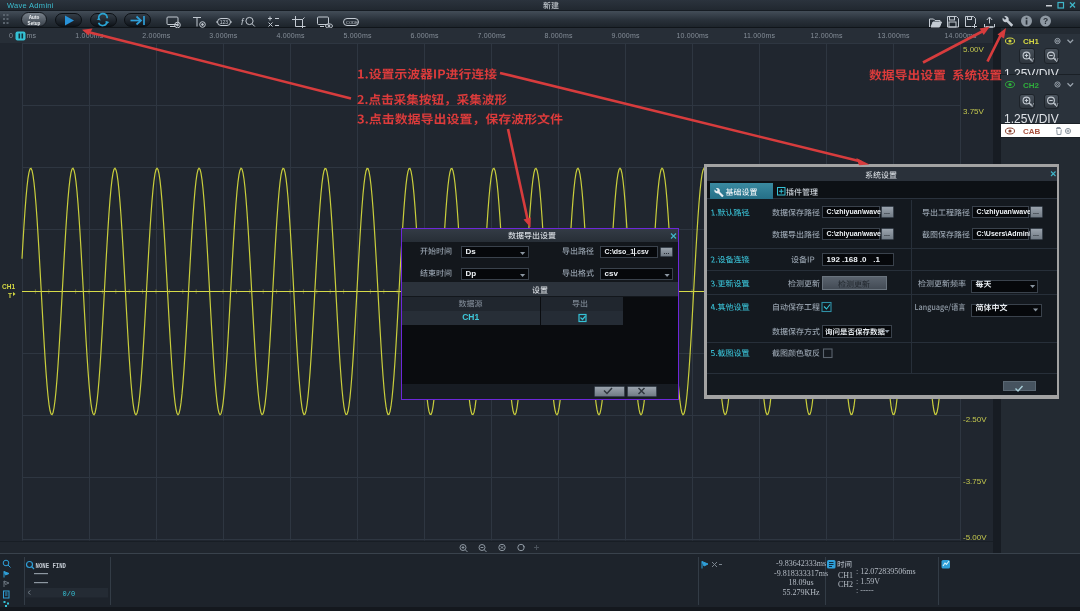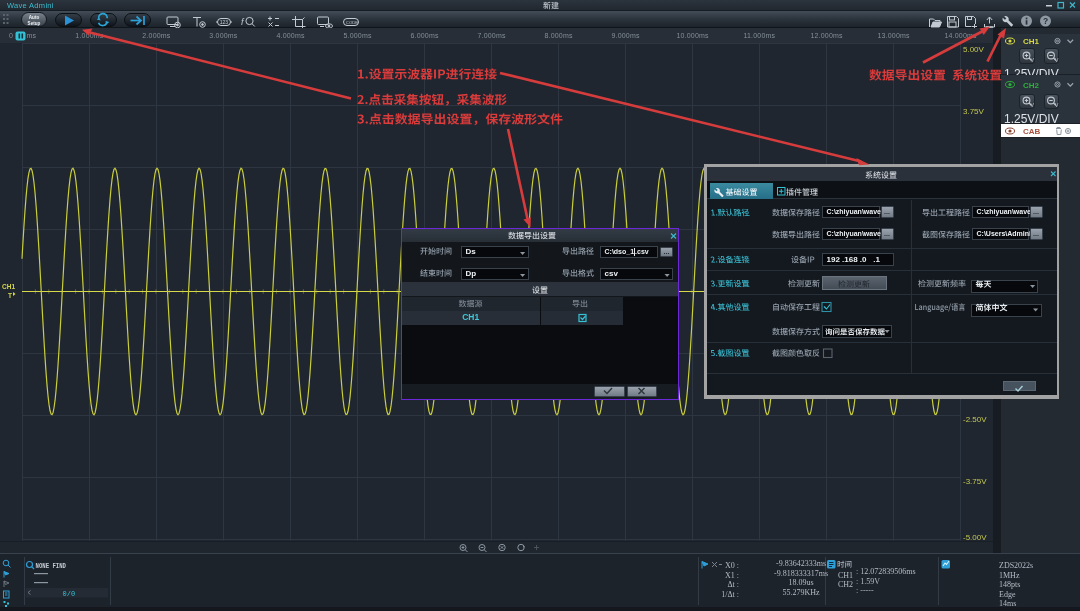--- a/index.html
+++ b/index.html
@@ -295,25 +295,23 @@
 <svg class="ovl" width="240" height="54">
  <circle cx="29.5" cy="10.5" r="3" fill="none" stroke="#2f9fd8" stroke-width="1.2"></circle>
       <path d="M31.7 12.7l2.3 2.3" stroke="#2f9fd8" stroke-width="1.2"></path>
  <text x="35.5" y="13.5" font-size="7" fill="#c3cad2" font-family="Liberation Mono" font-weight="bold" textLength="30.5" lengthAdjust="spacingAndGlyphs">NONE FIND</text>
  <rect x="34" y="19" width="14" height="1.2" fill="#8d97a1"></rect>
       <rect x="34" y="28" width="14" height="1.2" fill="#8d97a1"></rect>
  <rect x="25.5" y="34" width="82.5" height="9.5" fill="#242b34"></rect>
  <path d="M30.5 36.5l-2.5 2 2.5 2" stroke="#6b757f" fill="none"></path>
  <text x="62.5" y="41.5" font-size="7" fill="#35c2d6" font-family="Liberation Mono">0/0</text>
 </svg>
-<div class="st" style="left:641px;top:7px;width:100px">X0 : <br>X1 : <br>Δt : <br>1/Δt : </div>
 <div class="st stv" style="left:746px;top:5px;width:110px;text-align:center">-9.83642333ms<br>-9.818333317ms<br>18.09us<br>55.279KHz</div>
 <div class="st stv" style="left:856px;top:13px;width:80px;text-align:left">: 12.072839506ms<br>: 1.59V<br>: -----</div>
 <div class="st" style="left:838px;top:16.6px;width:14px">CH1<br>CH2</div>
-<div class="st stv" style="left:999px;top:7px;width:78px;text-align:left">ZDS2022s<br>1MHz<br>148pts<br>Edge<br>14ms</div>
 </div>
 <div id="botstrip"></div>
 <div id="dlg1">
  <div id="d1title"></div>
  <div class="inp" style="left:58.5px;top:17px;width:68px;height:11.5px">Ds</div>
  <div class="inp" style="left:58.5px;top:39px;width:68px;height:11.5px">Dp</div>
  <div class="inp f7" style="left:197.5px;top:17px;width:58px;height:11.5px">C:\dso_1<span style="display:inline-block;width:1px;height:8px;background:#e8ecf0"></span>.csv</div>
  <div class="gbtn" style="left:258px;top:17.5px;width:13px;height:10.5px;color:#272d34;font-size:7px;text-align:center;line-height:8px">...</div>
  <div class="inp" style="left:197.5px;top:39px;width:73.5px;height:11.5px">csv</div>
  <div id="d1set"></div>

